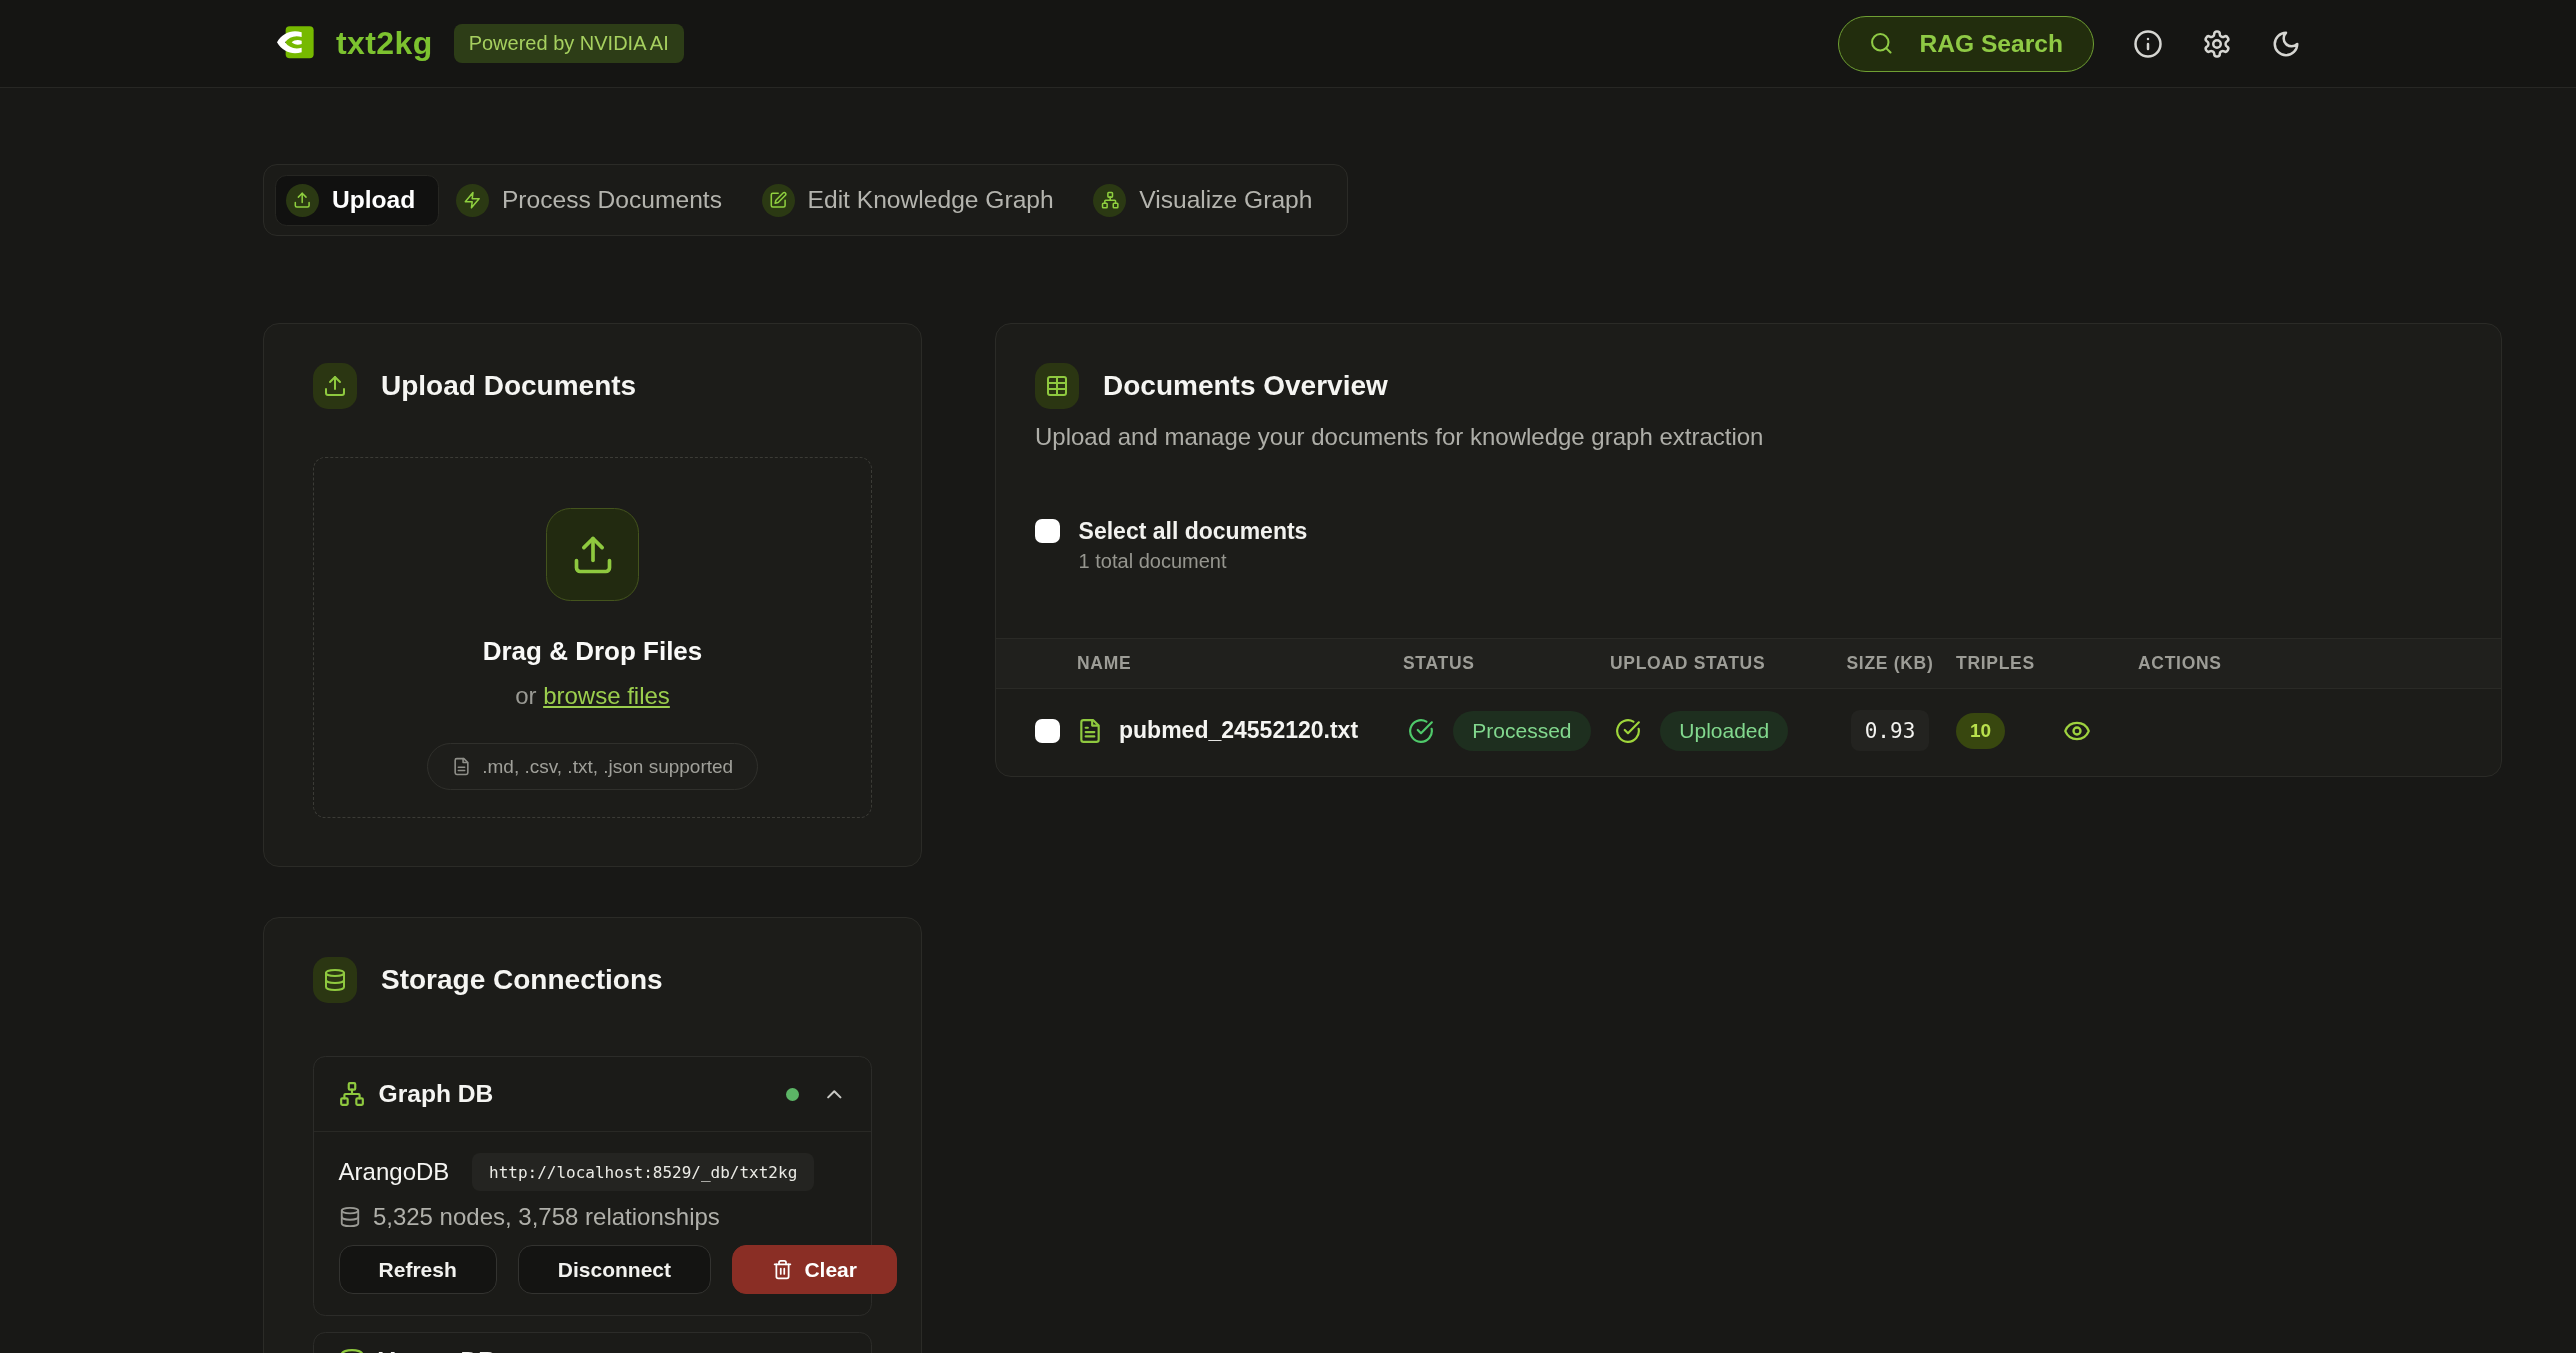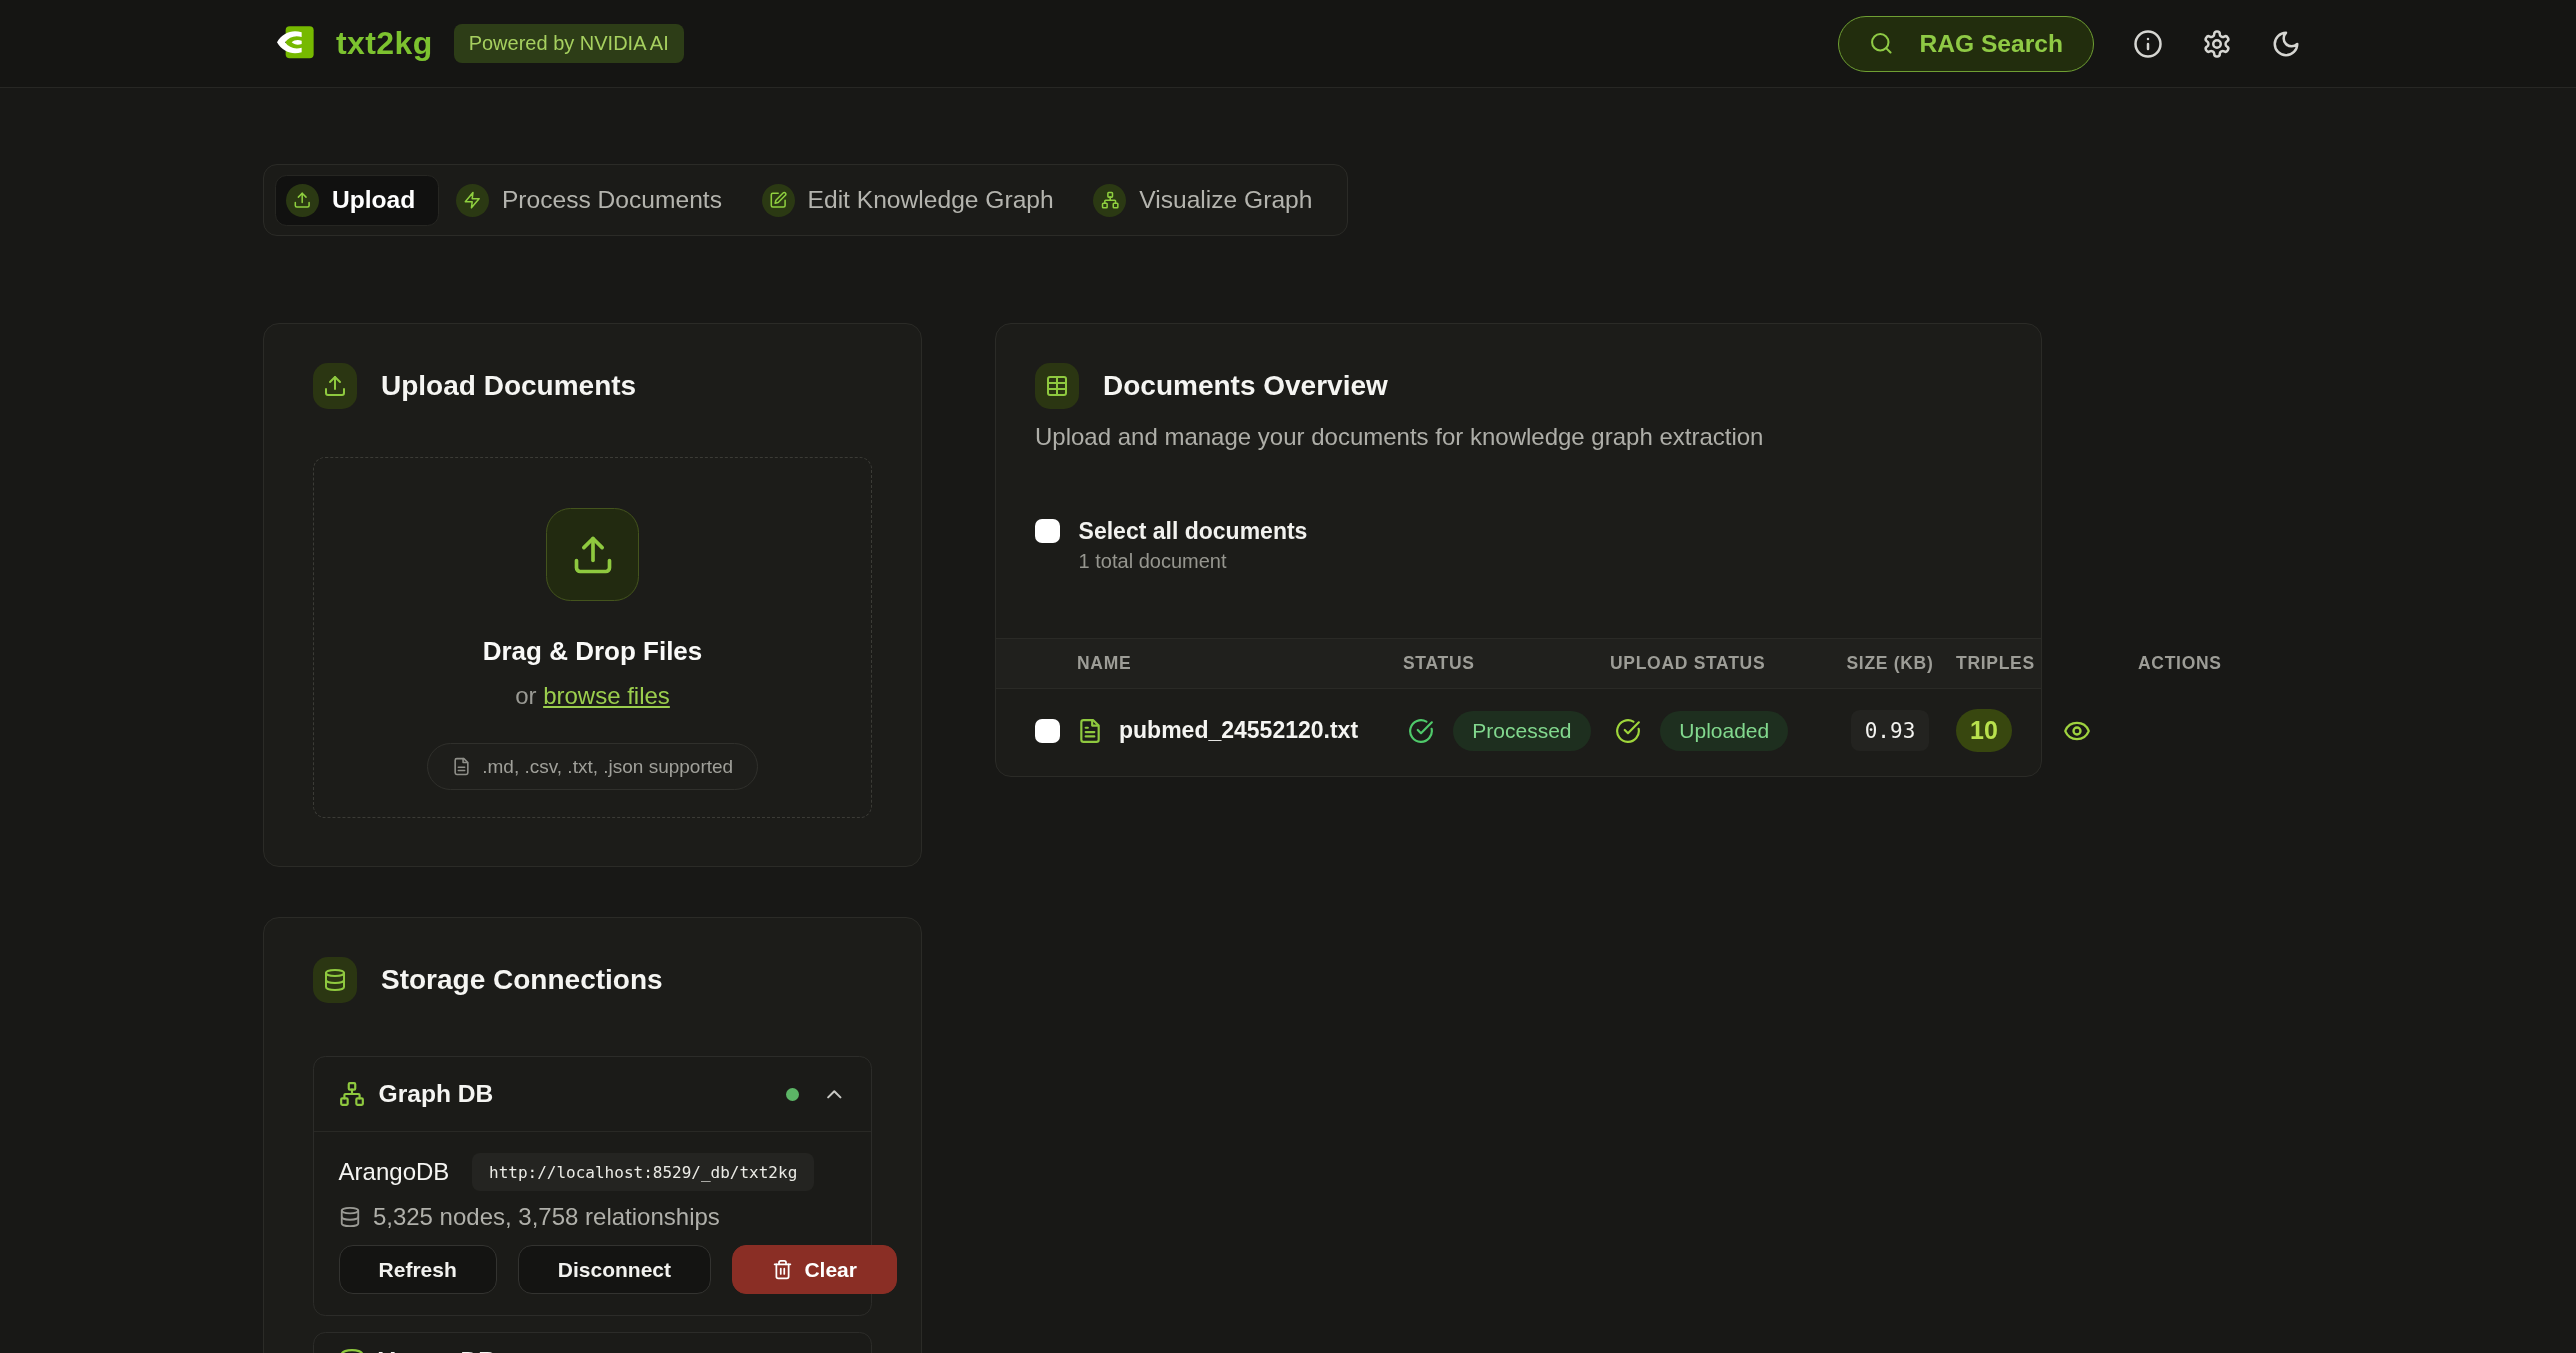--- a/index.html
+++ b/index.html
@@ -57,21 +57,21 @@
     display:flex; align-items:center; justify-content:center;
   }
   .tab-ico svg { width:18.4px; height:18.4px; }
 
   
   .card {
     position:absolute; background:#1c1c19;
     border:0.9px solid #2b2b27; border-radius:16px;
   }
   .card-upload  { left:263px;  top:323px; width:659px;  height:544px; padding:39px 49px 49px; }
-  .card-docs    { left:995px; top:323px; width:1047px; height:454px; padding:39px 0 12px; }
+  .card-docs    { left:995px; top:323px; width:1507px; height:454px; padding:39px 0 12px; }
   .card-storage { left:263px;  top:917px; width:659px; height:544px; padding:39px 49px; }
 
   .card-title-row { display:flex; align-items:center; gap:24px;text-align:right; }
   .icon-badge {
     width:44px; height:46px; border-radius:15px;
     background:#2b3612; color:#8fc93f;
     display:flex; align-items:center; justify-content:center; flex:0 0 auto;
   }
   .icon-badge svg { width:24px; height:24px; }
   .card-title { font-size:28px; font-weight:bold; color:#f5f5f2; }
@@ -134,21 +134,21 @@
     display:inline-block; padding:8px 19px; border-radius:876px;
     font-size:21px; background:#1e2f1f; color:#82d88e;
   }
   .size-pill {
     justify-self:center; font-family:"DejaVu Sans Mono", monospace;
     font-size:21px; color:#ececе7; color:#ececе7;
     background:#232320; border-radius:8.8px; padding:8.8px 14px;
   }
   .triples-pill {
     justify-self:start; background:#38470f; color:#b9e14d;
-    font-size:25px; font-weight:bold; padding:7px 14px; border-radius:876px;
+    font-size:19px; font-weight:bold; padding:7px 14px; border-radius:876px;
   }
   .eye-btn { width:28px; height:28px; color:#9ed23f; cursor:pointer; }
 
   
   .subcard {
     border:0.9px solid #2c2c29; border-radius:12.3px; background:#1b1b18;
   }
   .subcard-graph { margin-top:53px; }
   .subcard-vector { margin-top:16px; }
   .sub-head {

